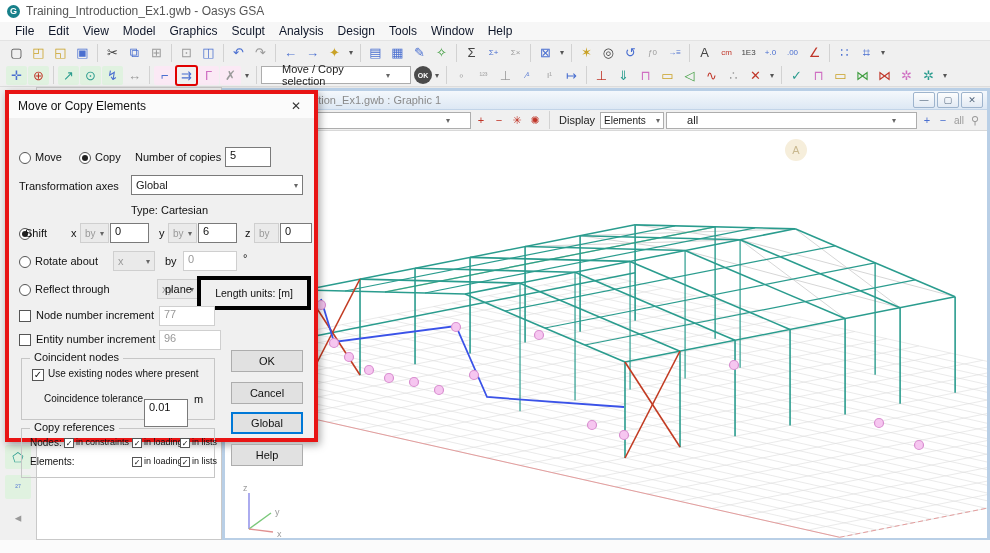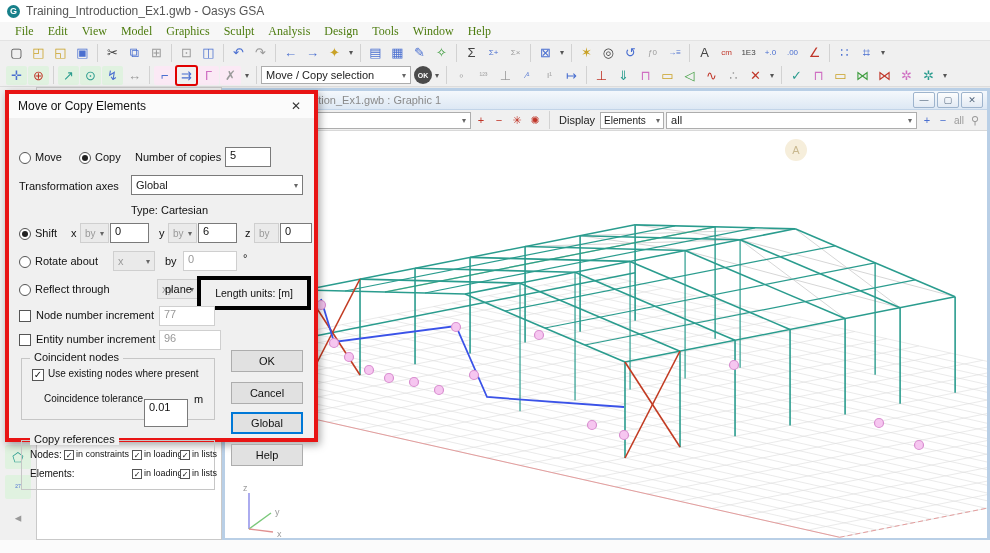--- a/index.html
+++ b/index.html
@@ -6,37 +6,37 @@
   body{width:990px;height:553px;overflow:hidden;position:relative;background:#ffffff;
        font-family:"Liberation Sans",sans-serif;font-size:12px;color:#222;}
   
   #titlebar{position:absolute;left:0;top:0;width:100%;height:22px;background:#fff;
             display:flex;align-items:center;gap:6px;padding-left:7px;box-sizing:border-box;}
   #app-icon{width:13px;height:13px;border-radius:50%;background:#17808a;color:#fff;font-size:9px;
             display:flex;align-items:center;justify-content:center;font-weight:bold;}
   #title-text{color:#555;font-size:12px;}
   #menubar{position:absolute;left:0;top:22px;width:100%;height:19px;background:#f7f7f7;
            border-bottom:1px solid #e3e3e3;display:flex;align-items:center;padding-left:8px;box-sizing:border-box;}
-  .menu-item{padding:1px 7px;color:#4d7c0f;cursor:default;font-family:Liberation Serif, serif;}
+  .menu-item{padding:1px 7px;color:#0f172a;cursor:default;}
   .tbrow{position:absolute;left:0;width:100%;background:#f0f0f0;display:flex;align-items:center;
          padding-left:6px;box-sizing:border-box;}
   #tb1{top:41px;height:23px;}
   #tb2{top:64px;height:23px;border-bottom:1px solid #dcdcdc;}
   .tb-group{display:inline-flex;align-items:center;gap:1px;}
   .tb-sep{width:1px;height:18px;background:#d2d2d2;margin:0 4px;}
   .tbi{display:inline-flex;align-items:center;justify-content:center;min-width:21px;height:19px;
        font-size:13px;color:#444;border-radius:2px;cursor:default;}
   .tbi.multi{font-size:8px;letter-spacing:0;}
   .c-teal{color:#2a9c8e}.c-red{color:#c03528}.c-green{color:#3f9d3f}.c-pink{color:#cf6fc2}
   .c-yellow{color:#c9a227}.c-blue{color:#4a6fd0}.c-gray{color:#9a9a9a}
   .bg-green{background:#e0f2e0}.bg-pink{background:#fbe9f5}
   .active-red{outline:2px solid #e10000;outline-offset:-1px;}
   .dd{min-width:10px;font-size:8px;color:#555;}
   .tb-combo{height:18px;background:#fff;border:1px solid #adadad;display:inline-flex;align-items:center;
-            font-size:11px;padding:0 4px;box-sizing:border-box;color:#222;}
+            font-size:11px;padding:0 20px;box-sizing:border-box;color:#222;}
   .combo-arrow{margin-left:auto;font-size:8px;color:#666;padding-left:6px;}
   #ok-badge{width:18px;height:18px;border-radius:50%;background:#4a4a4a;color:#fff;font-size:7px;
             font-weight:bold;display:inline-flex;align-items:center;justify-content:center;margin-left:3px;}
   
   #main{position:absolute;left:0;top:87px;width:990px;height:453px;background:#e9e9e9;}
   #left-strip{position:absolute;left:0;top:0;width:36px;height:453px;background:#f0f0f0;
               border-right:1px solid #ddd;display:flex;flex-direction:column;align-items:center;}
   #left-strip .tbi{width:26px;height:24px;margin-top:6px;}
   #left-icons{position:absolute;top:352px;left:0;width:36px;display:flex;flex-direction:column;align-items:center;}
   #data-panel{position:absolute;left:36px;top:0;width:186px;height:453px;background:#fff;border:1px solid #c9c9c9;box-sizing:border-box;}
@@ -468,21 +468,21 @@
     <span class="inp" style="left:216px;top:29px;width:46px;">5</span>
 
     <span class="txt" style="left:10px;top:62px;">Transformation axes</span>
     <span class="sel" style="left:122px;top:57px;width:172px;">
       <span>Global</span>
       <span class="combo-arrow">▾</span>
     </span>
     <span class="txt" style="left:122px;top:86px;">Type: Cartesian</span>
 
     <span class="radio on" style="left:10px;top:110px;"></span>
-    <span class="txt" style="left:26px;top:109px;">Shift</span>
+    <span class="txt" style="left:16px;top:109px;">Shift</span>
     <span class="txt" style="left:62px;top:109px;">x</span>
     <span class="sel dis" style="left:71px;top:105px;width:29px;font-size:10px;">
       <span>by</span>
       <span class="combo-arrow" style="padding-left:2px;">▾</span>
     </span>
     <span class="inp" style="left:101px;top:105px;width:39px;">0</span>
     <span class="txt" style="left:150px;top:109px;">y</span>
     <span class="sel dis" style="left:159px;top:105px;width:29px;font-size:10px;">
       <span>by</span>
       <span class="combo-arrow" style="padding-left:2px;">▾</span>
@@ -522,21 +522,21 @@
 
     <div class="grp" style="left:12px;top:240px;width:192px;height:60px;">
       <span class="grp-lg">Coincident nodes</span>
       <span class="check on" style="left:10px;top:10px;"></span>
       <span class="txt" style="left:26px;top:9px;font-size:10px;">Use existing nodes where present</span>
       <span class="txt" style="left:22px;top:34px;font-size:10px;">Coincidence tolerance</span>
       <span class="inp" style="left:122px;top:40px;width:44px;height:28px;">0.01</span>
       <span class="txt" style="left:172px;top:34px;">m</span>
     </div>
 
-    <div class="grp" style="left:12px;top:322px;width:192px;height:48px;text-align:center;">
+    <div class="grp" style="left:12px;top:310px;width:192px;height:48px;text-align:center;">
       <span class="grp-lg">Copy references</span>
       <span class="txt" style="left:8px;top:8px;font-size:10px;">Nodes:</span>
       <span class="check on" style="left:42px;top:9px;width:10px;height:10px;font-size:8px;line-height:9px;"></span>
       <span class="txt" style="left:54px;top:8px;font-size:9px;">in constraints</span>
       <span class="check on" style="left:110px;top:9px;width:10px;height:10px;font-size:8px;line-height:9px;"></span>
       <span class="txt" style="left:122px;top:8px;font-size:9px;">in loading</span>
       <span class="check on" style="left:158px;top:9px;width:10px;height:10px;font-size:8px;line-height:9px;"></span>
       <span class="txt" style="left:170px;top:8px;font-size:9px;">in lists</span>
       <span class="txt" style="left:8px;top:27px;font-size:10px;">Elements:</span>
       <span class="check on" style="left:110px;top:28px;width:10px;height:10px;font-size:8px;line-height:9px;"></span>

